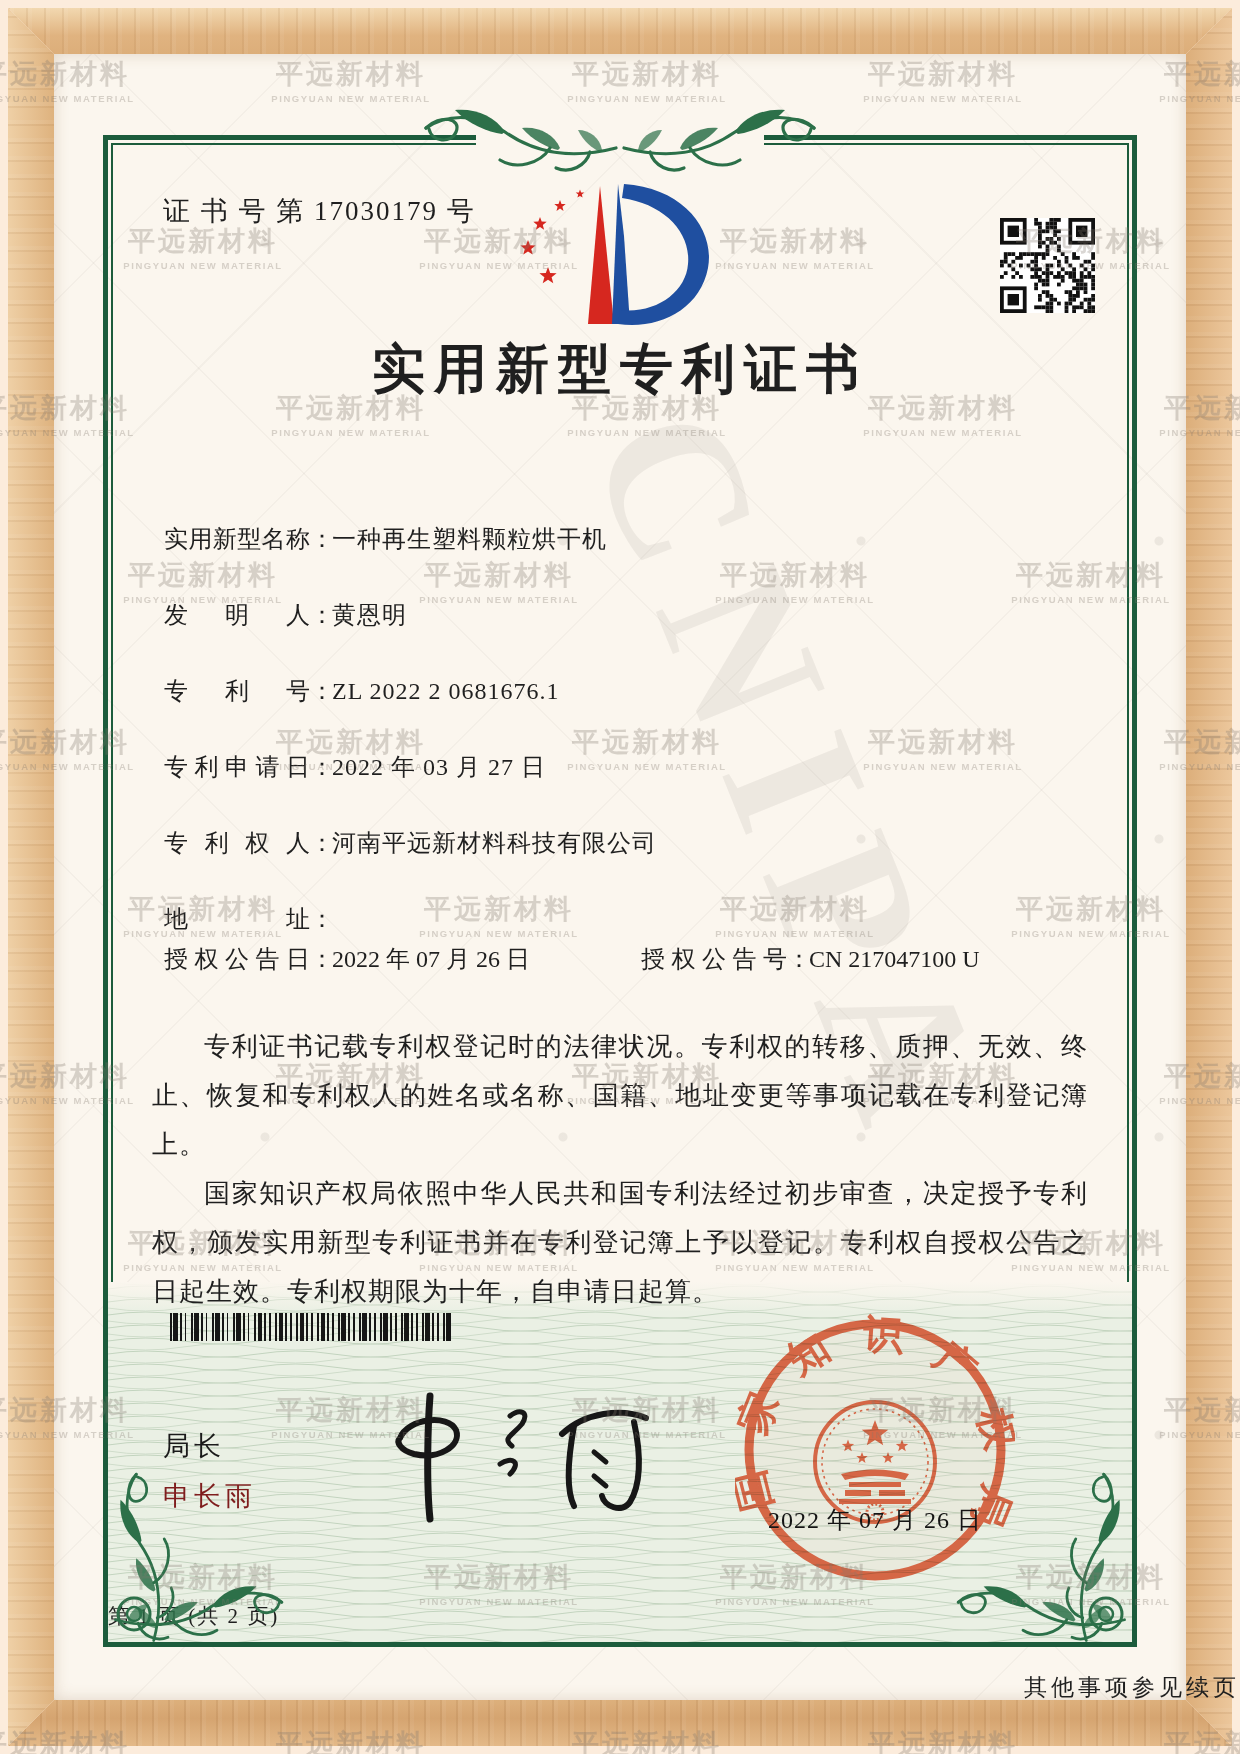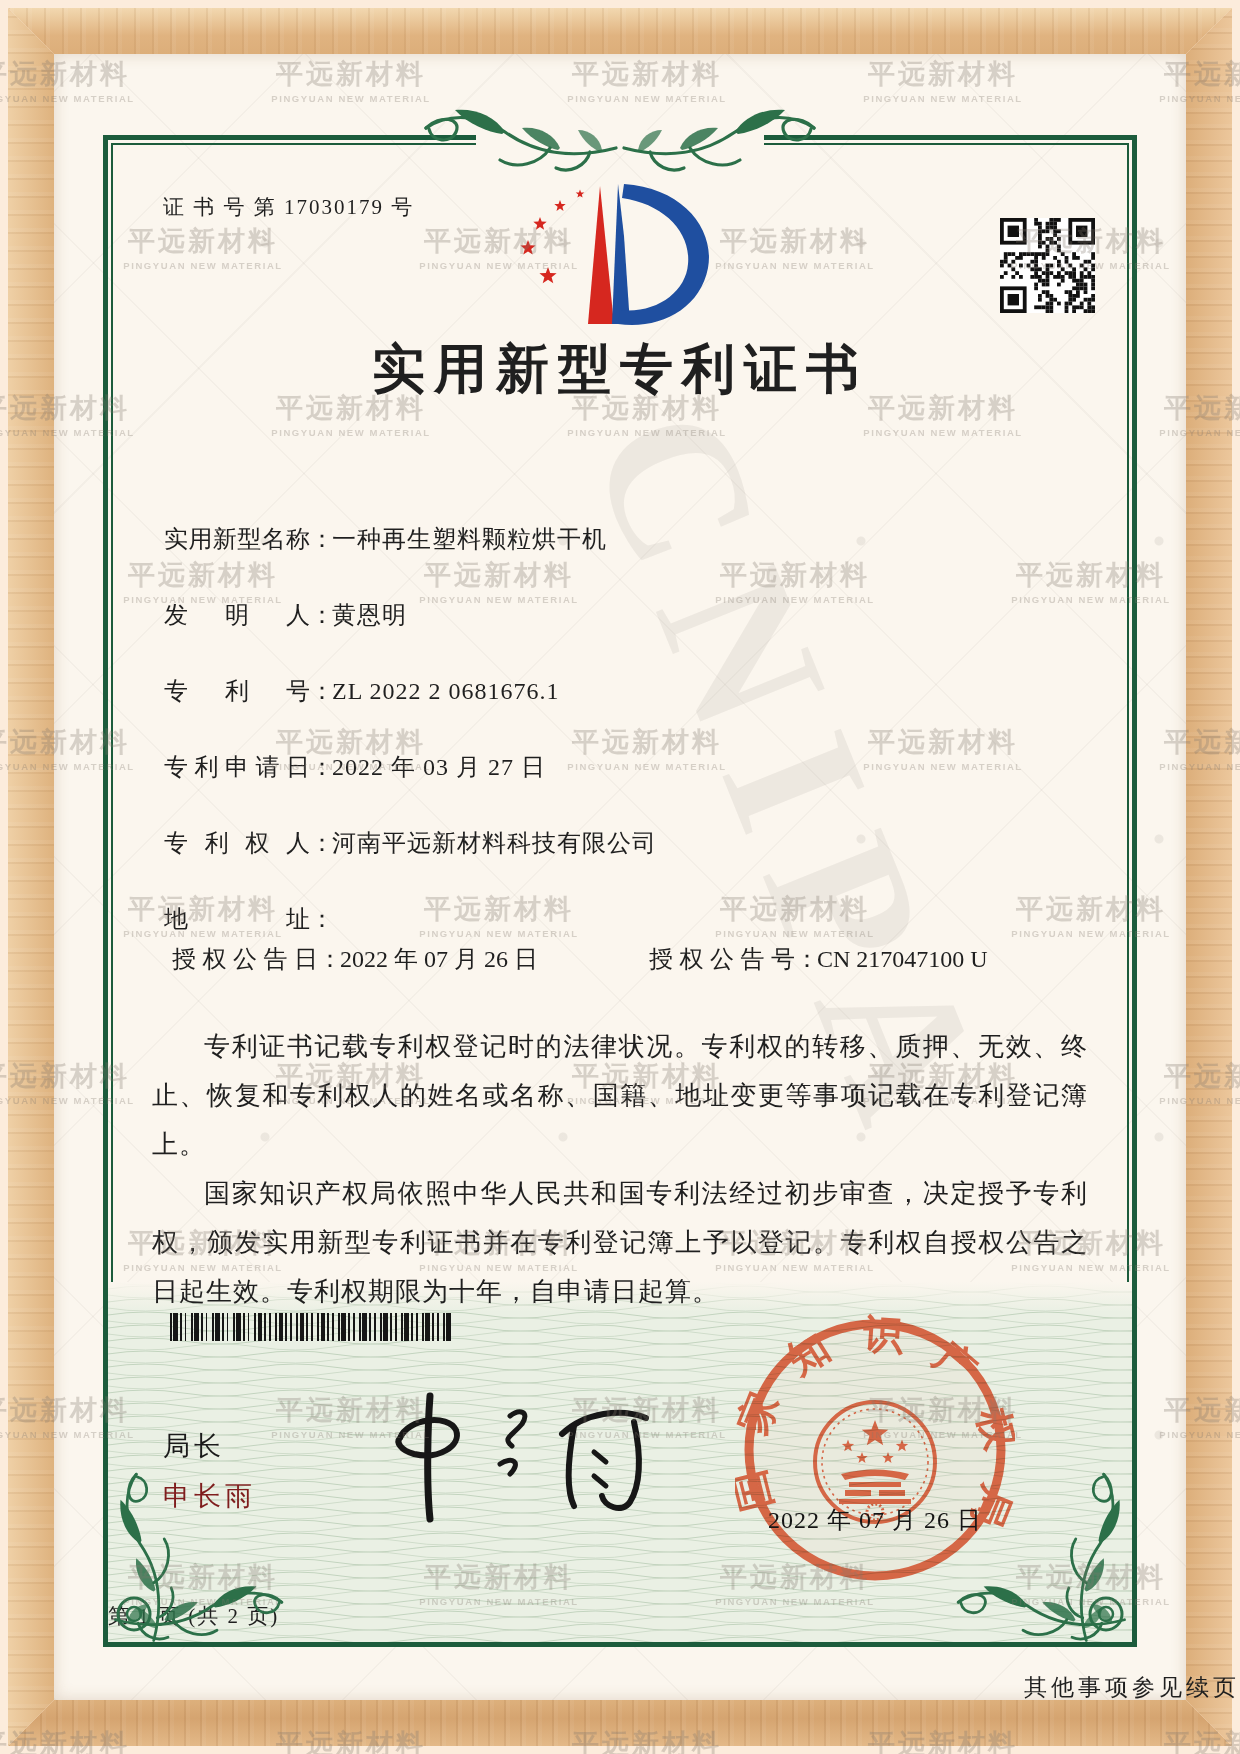--- a/index.html
+++ b/index.html
@@ -44,35 +44,35 @@
   .gframe{position:absolute;left:103px;top:135px;width:1034px;height:1512px;
     border:5px solid #1c5c3c;z-index:4;box-sizing:border-box;}
   .gframe::after{content:"";position:absolute;inset:3px;border:2px solid #1c5c3c;}
   .orn{position:absolute;z-index:6;color:#2c7049;}
   .orn-top{left:420px;top:92px;width:400px;height:90px;}
   .orn-bl{left:98px;top:1448px;width:190px;height:200px;}
   .orn-br{left:952px;top:1448px;width:190px;height:200px;transform:scaleX(-1);}
 
   
   .content{position:absolute;inset:0;z-index:10;}
-  .certno{position:absolute;left:163px;top:193px;font-size:21px;letter-spacing:2px;}
+  .certno{position:absolute;left:163px;top:193px;font-size:27px;letter-spacing:2px;}
   .logo{position:absolute;left:510px;top:180px;}
   .qr{position:absolute;left:1000px;top:218px;}
   .title{position:absolute;left:103px;top:334px;width:1034px;text-align:center;
     font-size:53px;font-weight:700;letter-spacing:9px;}
 
   .fields{position:absolute;left:164px;top:522px;width:935px;font-size:24px;}
   .frow{display:flex;margin-bottom:42px;line-height:34px;}
   .flabel{width:146px;flex:none;text-align:justify;text-align-last:justify;}
   .colon{flex:none;width:22px;}
   .fvalue{flex:1;letter-spacing:1px;}
   .frow-address{margin-bottom:6px;}
   .frow-address .fvalue{max-width:652px;}
   .gpair{display:flex;line-height:34px;}
-  .gpair-1{width:477px;flex:none;margin-left:8px;}
+  .gpair-1{width:477px;flex:none;}
   .gpair-2{flex:1;}
 
   .bodytext{position:absolute;left:152px;top:1022px;width:936px;font-size:26px;
     line-height:49px;letter-spacing:1px;text-align:justify;}
   .bodytext p{margin:0;text-indent:2em;}
 
   
   .lower{position:absolute;left:108px;top:1282px;width:1024px;height:360px;z-index:5;}
   .lower .waves{position:absolute;inset:0;}
   .lower .fade{position:absolute;left:0;right:0;top:0;height:30px;

